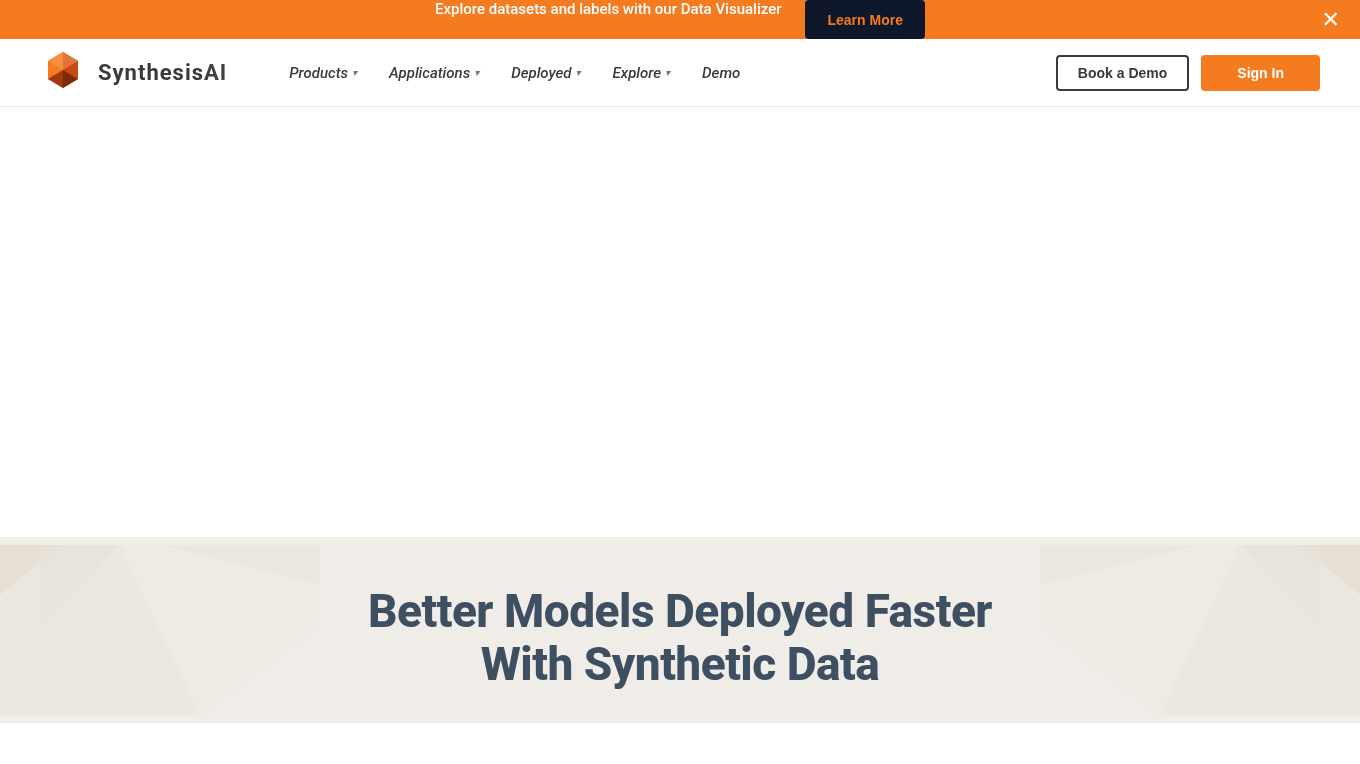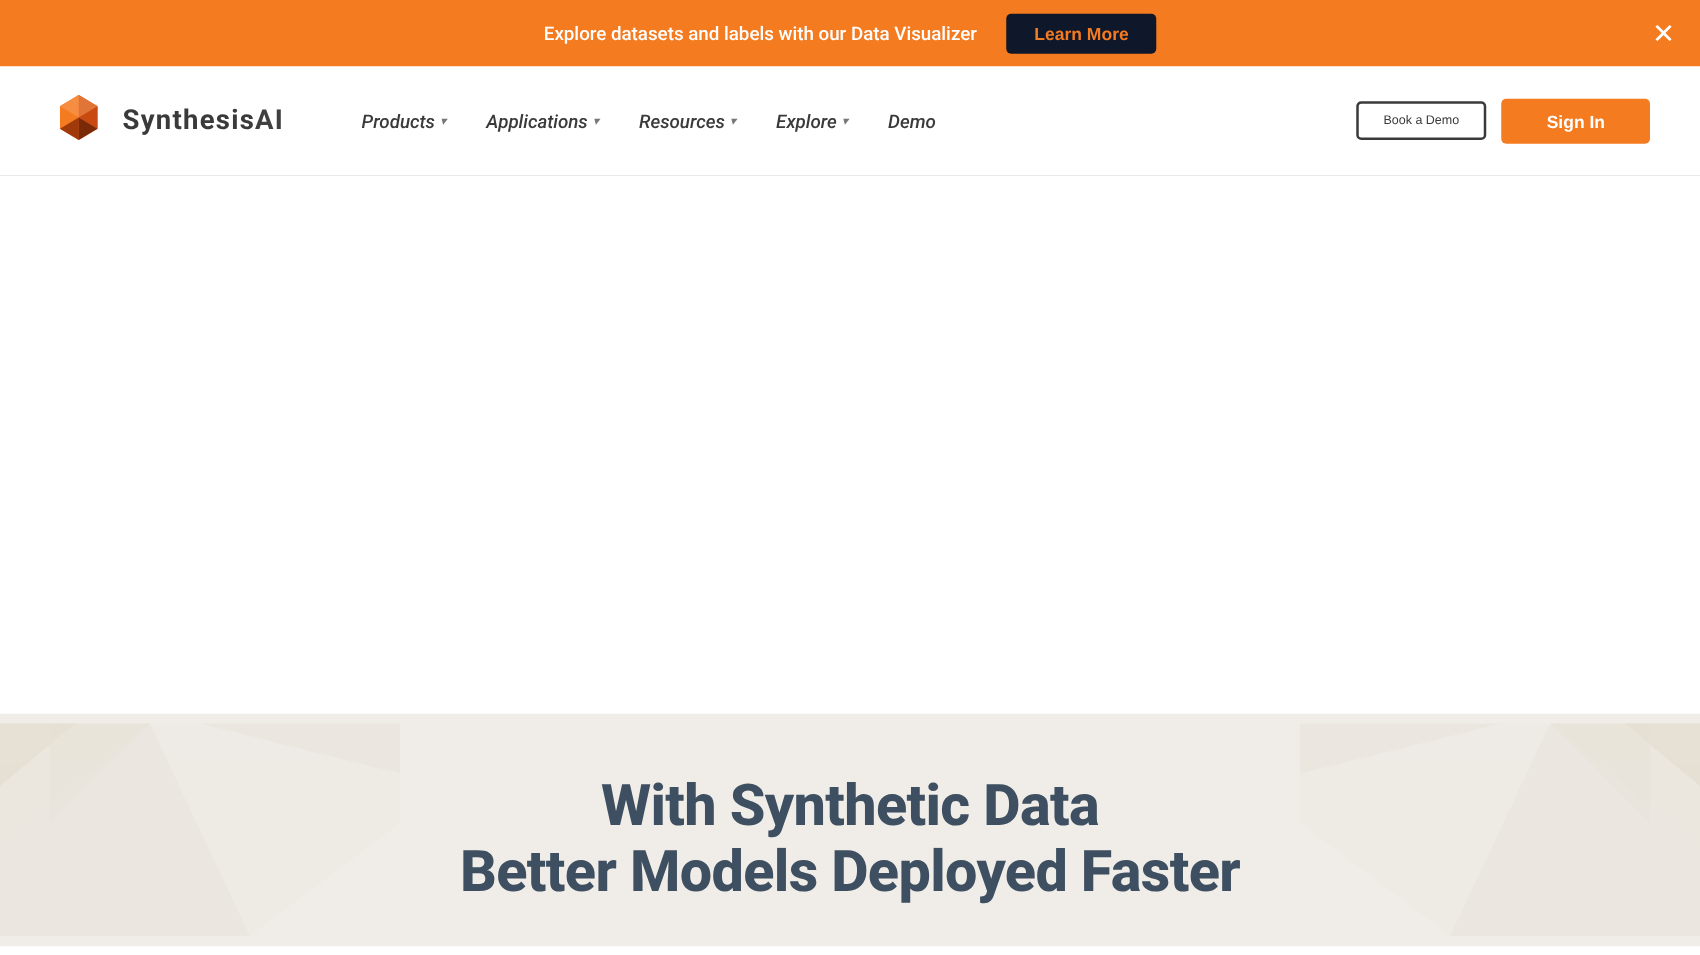--- a/index.html
+++ b/index.html
@@ -9,24 +9,23 @@
       width: 1360px;
       min-height: 764px;
       overflow-x: hidden;
       background: #fff;
     }
 
     
     #top-banner {
       background: #f47b20;
       display: flex;
-      align-items: center;
       justify-content: center;
       gap: 24px;
-      height: 53px;
+      height: 39px;
       position: relative;
     }
     #top-banner-text {
       color: #fff;
       font-size: 15px;
       font-weight: 500;
     }
     #learn-more-btn {
       background: #0f172a;
       color: #f47b20;
@@ -48,21 +47,21 @@
       font-size: 22px;
       cursor: pointer;
       line-height: 1;
       font-weight: 300;
     }
 
     
     #navbar {
       display: flex;
       align-items: center;
-      height: 88px;
+      height: 68px;
       padding: 0 40px;
       border-bottom: 1px solid #e8e8e8;
       background: #fff;
     }
     #logo-area {
       display: flex;
       align-items: center;
       gap: 12px;
       text-decoration: none;
       margin-right: 48px;
@@ -118,22 +117,22 @@
     #nav-actions {
       display: flex;
       align-items: center;
       gap: 12px;
     }
     #book-demo-btn {
       background: transparent;
       border: 2px solid #3a3a3a;
       border-radius: 4px;
       padding: 8px 20px;
-      font-size: 10px;
-      font-weight: 400;
+      font-size: 14px;
+      font-weight: 700;
       color: #3a3a3a;
       cursor: pointer;
     }
     #sign-in-btn {
       background: #f47b20;
       border: none;
       border-radius: 4px;
       padding: 10px 36px;
       font-size: 14px;
       font-weight: 700;
@@ -231,21 +230,21 @@
 
   <a href="#" class="nav-item">
         <span>Products</span>
         <span class="nav-chevron">▾</span>
       </a>
       <a href="#" class="nav-item">
         <span>Applications</span>
         <span class="nav-chevron">▾</span>
       </a>
       <a href="#" class="nav-item">
-        <span>Resources</span>
+        <span>Deployed</span>
         <span class="nav-chevron">▾</span>
       </a>
       <a href="#" class="nav-item">
         <span>Explore</span>
         <span class="nav-chevron">▾</span>
       </a>
       <a href="#" class="nav-item">
         <span>Demo</span>
       </a>
     </div>
@@ -277,16 +276,16 @@
       <polygon points="320,0 200,0 320,100" fill="#c8b89a" opacity="0.5"></polygon>
       <polygon points="320,100 200,0 120,170 320,170" fill="#b8a88a" opacity="0.35"></polygon>
       <polygon points="200,0 0,0 0,80 120,170 200,0" fill="#d4c4aa" opacity="0.2"></polygon>
       <polygon points="320,0 260,0 320,50" fill="#c0a880" opacity="0.6"></polygon>
       <polygon points="280,0 200,0 280,80" fill="#c8b89a" opacity="0.3"></polygon>
       <polygon points="160,0 0,0 0,40" fill="#b0a070" opacity="0.2"></polygon>
     </svg>
   </div>
 
   <div id="bottom-headline">
+    <div id="bottom-headline-line1">Better Models Deployed Faster</div>
     <div id="bottom-headline-line2">With Synthetic Data</div>
-    <div id="bottom-headline-line1">Better Models Deployed Faster</div>
   </div>
 </section>
 
 </body></html>

